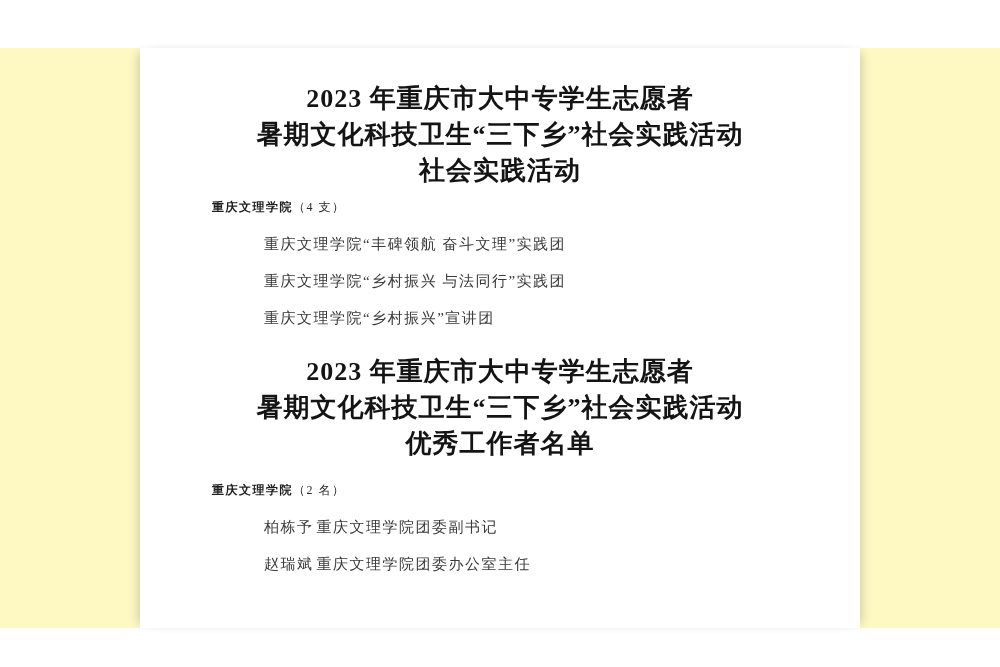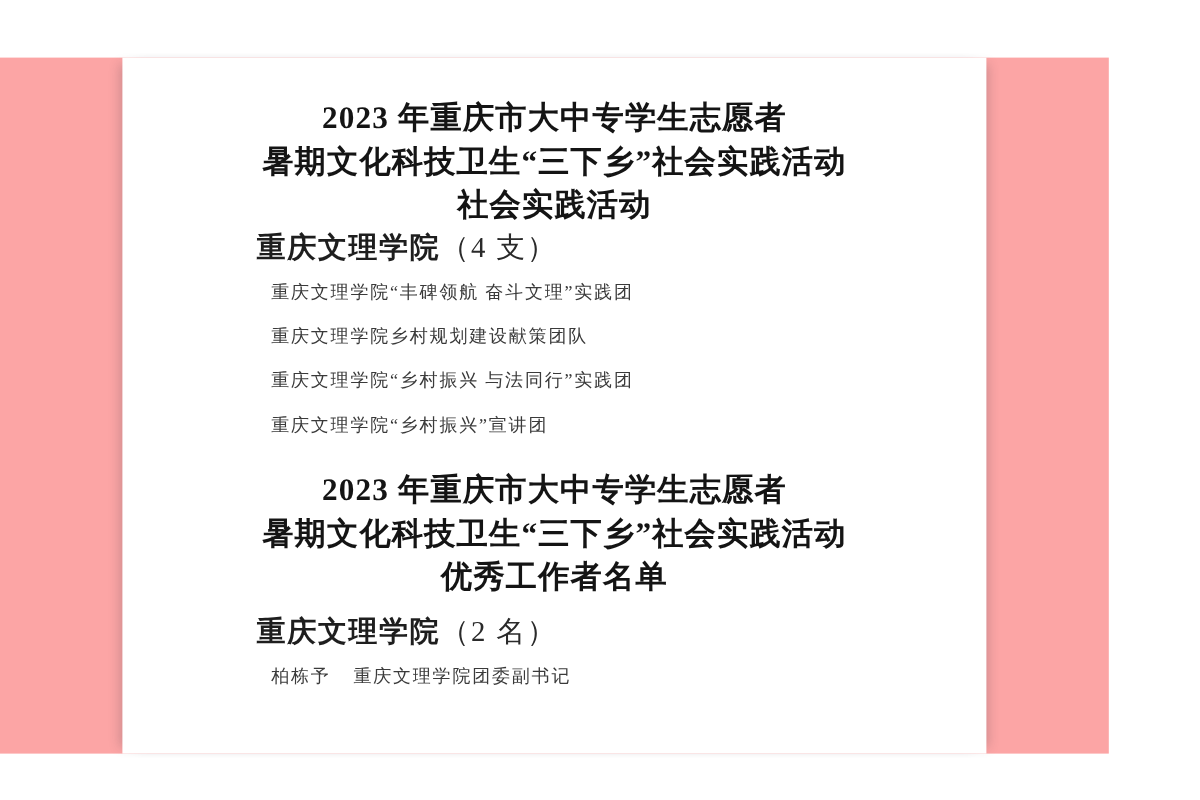--- a/index.html
+++ b/index.html
@@ -7,23 +7,23 @@
     width: 1000px;
     height: 667px;
     background: #ffffff;
     overflow: hidden;
     font-family: "Liberation Serif", "DejaVu Serif", serif;
   }
   .viewer-band {
     position: absolute;
     top: 48px;
     left: 0;
-    width: 924px;
+    width: 1000px;
     height: 580px;
-    background: #fca5a5;
+    background: #fef9c3;
   }
   .doc-page {
     position: relative;
     width: 720px;
     height: 580px;
     margin: 0 auto;
     background: #ffffff;
     box-shadow: -7px 0 9px -5px rgba(40,45,60,0.22),
                  7px 0 9px -5px rgba(40,45,60,0.22);
     padding-top: 33px;
@@ -33,73 +33,75 @@
     text-align: center;
     font-size: 26px;
     line-height: 36px;
     font-weight: 700;
     color: #141414;
     letter-spacing: 1px;
     font-family: "Liberation Serif", "DejaVu Serif", serif;
   }
   .title-line { display: block; }
   .group-heading {
-    padding-left: 112px;
+    padding-left: 72px;
     line-height: 37px;
-    font-size: 24px;
+    font-size: 12px;
     color: #1e1e1e;
     letter-spacing: 1.5px;
     white-space: nowrap;
   }
   .group-name { font-weight: 700; }
   .group-count { font-weight: 400; color: #2a2a2a; }
   .team-list { list-style: none; }
   .team-item, .person-row {
     padding-left: 124px;
     line-height: 37px;
     font-size: 15px;
     color: #3a3a3a;
     letter-spacing: 1.5px;
     white-space: nowrap;
   }
   .section-2 { margin-top: 17px; }
   .section-2 .group-heading { margin-top: 10px; }
-  .person-role { margin-left: 19px; }
+  .person-role { margin-left: 3px; }
 </style>
 </head>
 <body>
 
 <div class="viewer-band">
   <div class="doc-page">
 
     <div class="doc-section section-1">
       <h1 class="doc-title">
         <span class="title-line">2023 年重庆市大中专学生志愿者</span>
         <span class="title-line">暑期文化科技卫生“三下乡”社会实践活动</span>
         <span class="title-line">社会实践活动</span>
       </h1>
       <div class="group-heading">
         <span class="group-name">重庆文理学院</span><span class="group-count">（4 支）</span>
       </div>
       <ul class="team-list">
         <li class="team-item">重庆文理学院“丰碑领航 奋斗文理”实践团</li>
-        <li class="team-item">重庆文理学院乡村规划建设献策团队</li>
         <li class="team-item">重庆文理学院“乡村振兴 与法同行”实践团</li>
         <li class="team-item">重庆文理学院“乡村振兴”宣讲团</li>
       </ul>
     </div>
 
     <div class="doc-section section-2">
       <h1 class="doc-title">
         <span class="title-line">2023 年重庆市大中专学生志愿者</span>
         <span class="title-line">暑期文化科技卫生“三下乡”社会实践活动</span>
         <span class="title-line">优秀工作者名单</span>
       </h1>
       <div class="group-heading">
         <span class="group-name">重庆文理学院</span><span class="group-count">（2 名）</span>
       </div>
       <div class="person-row">
         <span class="person-name">柏栋予</span><span class="person-role">重庆文理学院团委副书记</span>
       </div>
+      <div class="person-row">
+        <span class="person-name">赵瑞斌</span><span class="person-role">重庆文理学院团委办公室主任</span>
+      </div>
     </div>
 
   </div>
 </div>
 
 </body></html>

